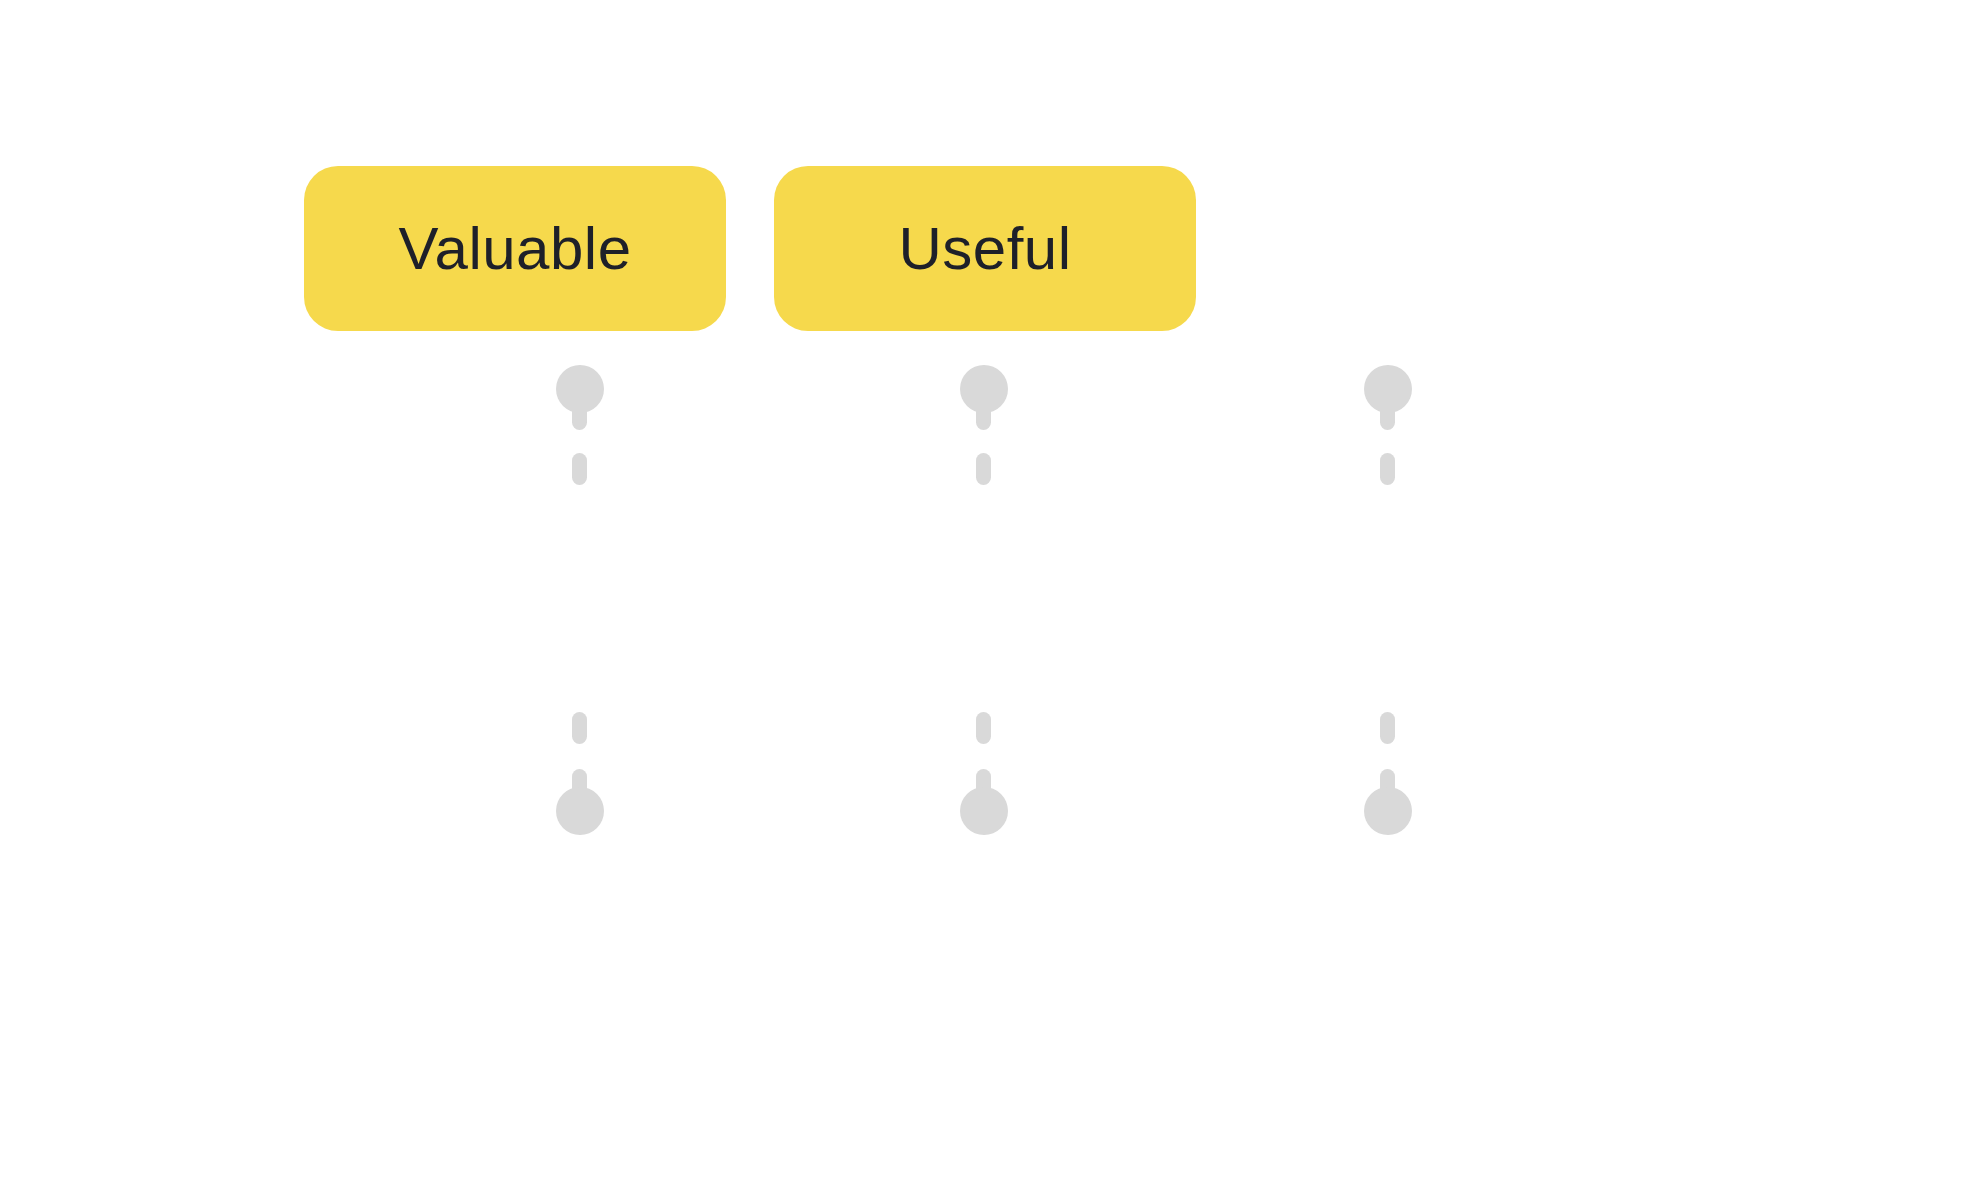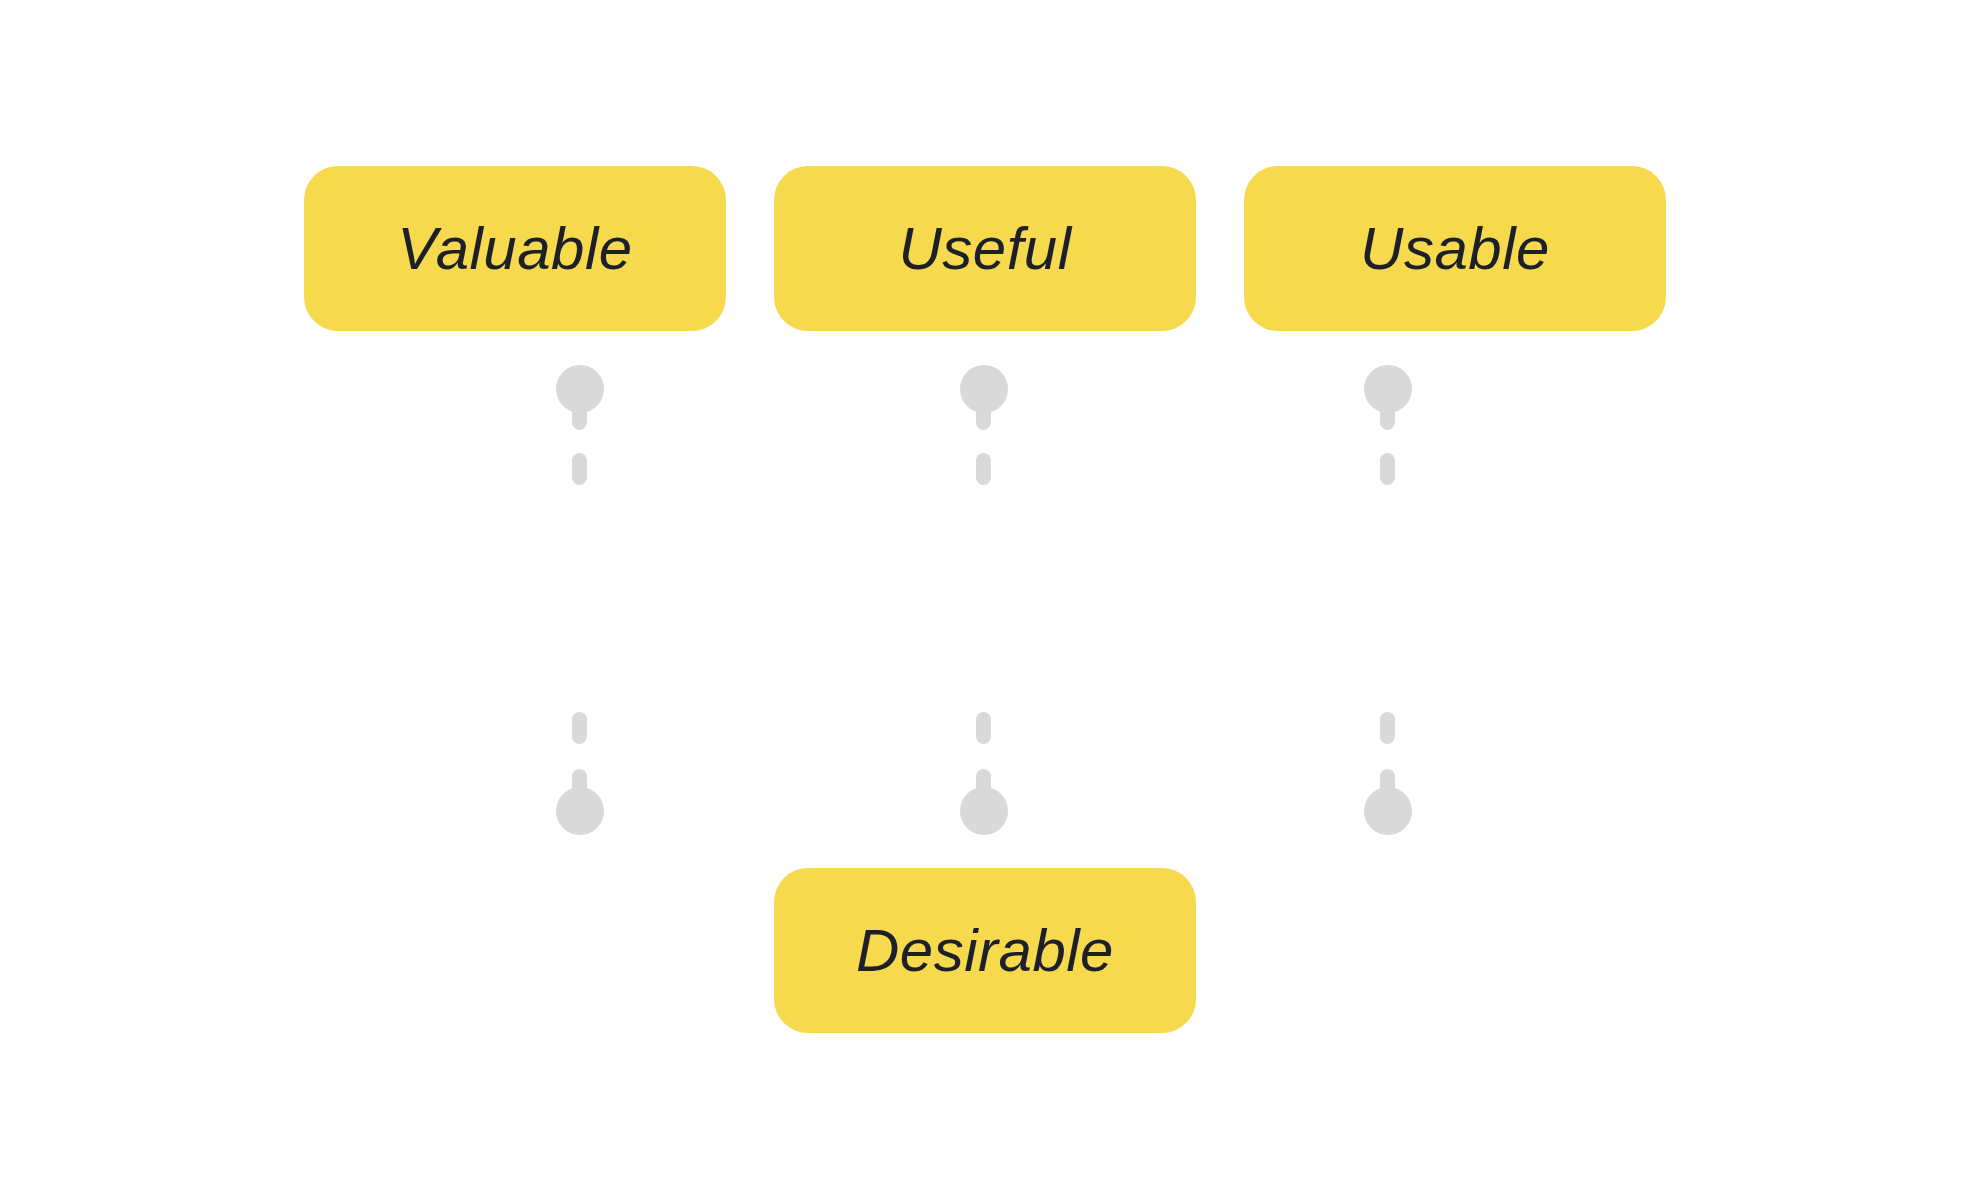--- a/index.html
+++ b/index.html
@@ -11,21 +11,20 @@
     height: 1200px;
     background: var(--background, #FFFFFF);
     font-family: "Liberation Sans", sans-serif;
     overflow: hidden;
   }
   .canvas {
     position: relative;
     width: 1968px;
     height: 848px;
     background: var(--background, #FFFFFF);
-    font-style: italic;
   }
   
   .node {
     position: absolute;
     width: 422px;
     height: 165px;
     background: var(--node-bg, #F6D94C);
     border-radius: 34px;
     display: flex;
     align-items: center;
@@ -106,23 +105,20 @@
 <body>
 
 <div class="canvas">
 
   <div class="node row-top col-1">
     <span class="label">Valuable</span>
   </div>
   <div class="node row-top col-2">
     <span class="label">Useful</span>
   </div>
-  <div class="node row-top col-3">
-    <span class="label">Usable</span>
-  </div>
 
   <div class="pin pin-top pin-c1">
     <span class="dot"></span>
     <span class="stem"></span>
     <span class="dash"></span>
   </div>
   <div class="pin pin-top pin-c2">
     <span class="dot"></span>
     <span class="stem"></span>
     <span class="dash"></span>
@@ -143,17 +139,14 @@
     <span class="dash"></span>
     <span class="stem"></span>
     <span class="dot"></span>
   </div>
   <div class="pin pin-bottom pin-c3">
     <span class="dash"></span>
     <span class="stem"></span>
     <span class="dot"></span>
   </div>
 
-  <div class="node row-bottom col-2">
-    <span class="label">Desirable</span>
-  </div>
 
 </div>
 
 </body></html>

